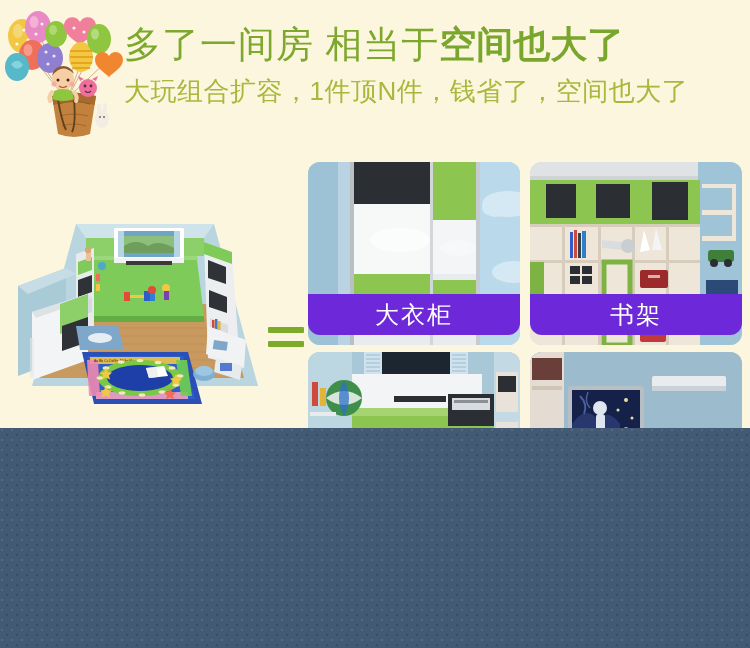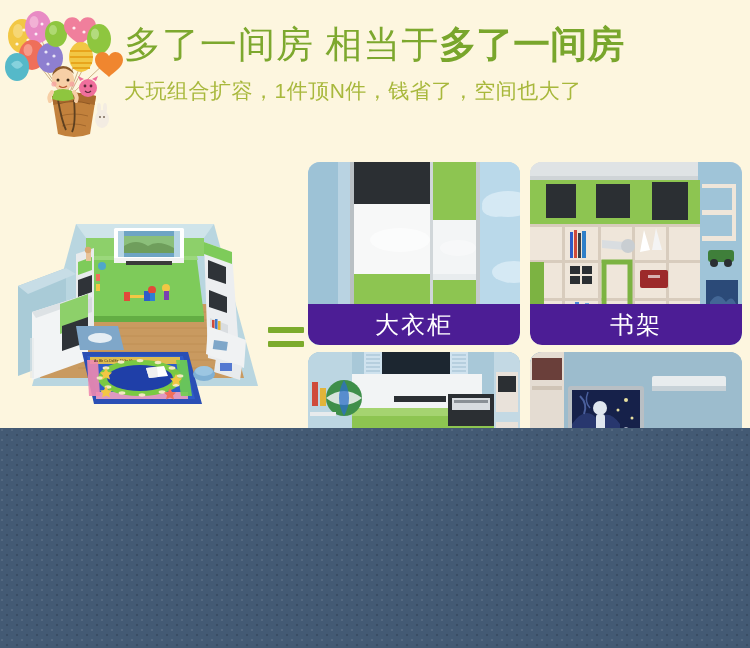--- a/index.html
+++ b/index.html
@@ -48,21 +48,21 @@
     letter-spacing: 1px;
     white-space: nowrap;
   }
   .title-strong {
     font-weight: bold;
     color: #79a62c;
     letter-spacing: 0px;
   }
   .subtitle-line {
     margin-top: 9px;
-    font-size: 21px;
+    font-size: 26px;
     line-height: 28px;
     color: #a8b83c;
     letter-spacing: 0.5px;
     white-space: nowrap;
   }
 
   
   .compare {
     position: absolute;
     left: 0;
@@ -125,24 +125,24 @@
     position: absolute;
     left: 0; top: 0;
     width: 212px;
     height: 183px;
   }
   .cell-photo svg { display: block; width: 212px; height: 183px; }
 
   .cell-label {
     position: absolute;
     left: 0;
-    bottom: 0;
+    bottom: 10px;
     width: 212px;
     height: 41px;
-    background: #4c1d95;
+    background: #6d28d9;
     border-bottom-left-radius: 12px;
     border-bottom-right-radius: 12px;
     color: #ffffff;
     font-size: 24px;
     line-height: 41px;
     text-align: center;
     letter-spacing: 2px;
   }
 
   
@@ -246,21 +246,21 @@
 
         <ellipse cx="100" cy="115" rx="7" ry="9" fill="#f3ece2"></ellipse>
         <ellipse cx="97" cy="104" rx="2" ry="5" fill="#f3ece2"></ellipse>
         <ellipse cx="103" cy="104" rx="2" ry="5" fill="#f3ece2"></ellipse>
         <circle cx="98" cy="113" r="1" fill="#7a6a5a"></circle>
         <circle cx="102" cy="113" r="1" fill="#7a6a5a"></circle>
       </svg>
     </div>
 
     <div class="header-text">
-      <div class="title-line"><span>多了一间房  相当于</span><span class="title-strong">多了一间房</span></div>
+      <div class="title-line"><span>多了一间房  相当于</span><span class="title-strong">空间也大了</span></div>
       <div class="subtitle-line">大玩组合扩容，1件顶N件，钱省了，空间也大了</div>
     </div>
   </div>
 
   <div class="compare">
 
     <div class="room-wrap">
       <svg class="room-svg" viewBox="0 0 252 200">
 
         <polygon points="58,16 196,16 240,178 14,178" fill="#b9d6e0"></polygon>

